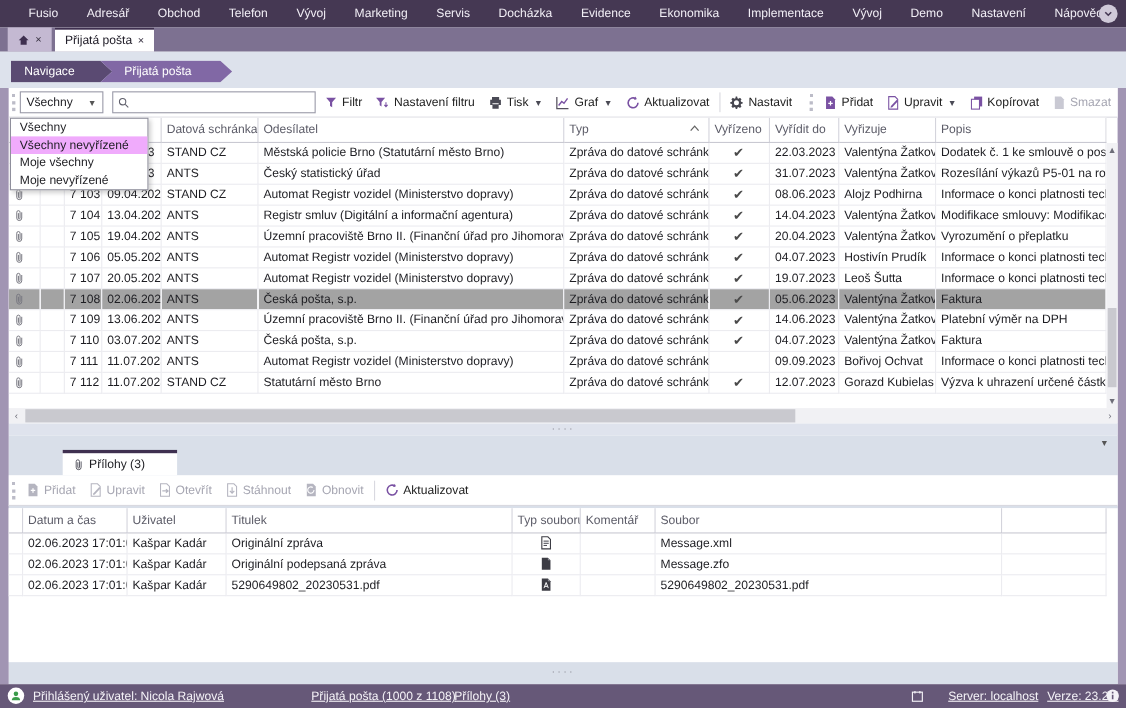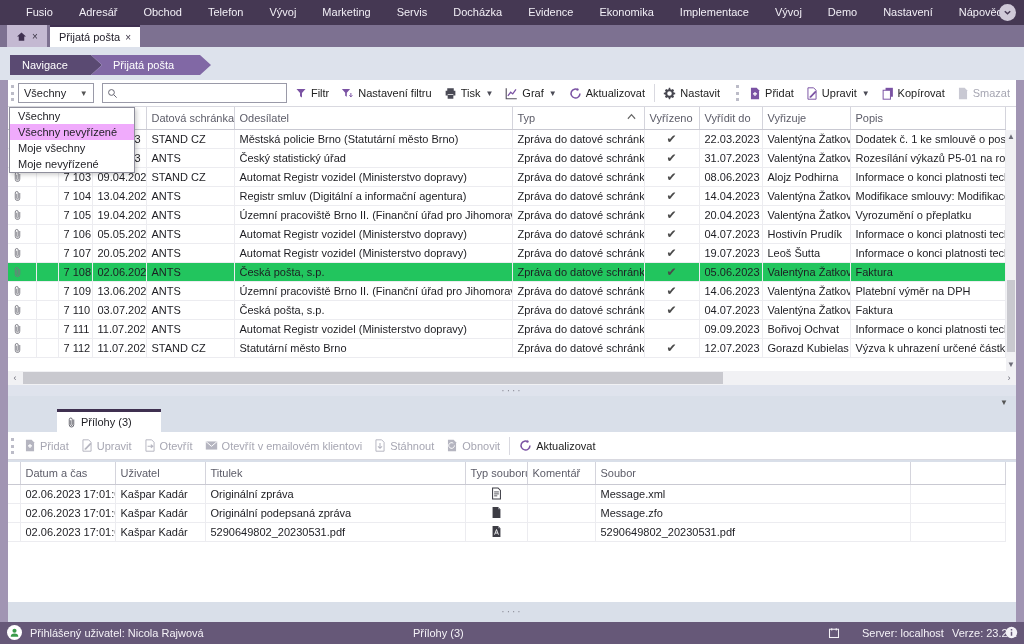--- a/index.html
+++ b/index.html
@@ -45,21 +45,21 @@
   .popup { position:absolute; left:9px; top:107px; width:126px; background:#fff; border:1px solid #8f8f9c; box-shadow:2px 2px 4px rgba(0,0,0,.18); z-index:50; }
   .popup .opt { height:16px; line-height:16px; padding:0 8px; white-space:nowrap; }
   .popup .opt.hl { background:#f0abfc; }
 
   
   table { border-collapse:collapse; table-layout:fixed; background:#fff; }
   .gridwrap { position:absolute; left:8px; top:107px; width:998px; height:264px; background:#fff; overflow:hidden; }
   td,th { overflow:hidden; white-space:nowrap; font-weight:normal; text-align:left; padding:0 5px; }
   thead th { height:22px; color:#5c5c68; border-right:1px solid #d4d4dc; border-bottom:1px solid #c9c9d2; position:relative; }
   tbody td { height:19px; border-right:1px solid #ececf0; border-bottom:1px solid #ececf0; color:#1d1d22; }
-  tr.sel td { background:#22c55e; }
+  tr.sel td { background:#a3a3a3; }
   .tr-num,.tr-date { text-align:right; }
   .tc { text-align:center; }
   .check { color:#4a4a4a; font-size:12px; }
   .sortcaret { position:absolute; right:8px; top:6px; color:#666; }
 
   
   .vscroll { position:absolute; left:1006px; top:130px; width:10px; height:241px; background:#f1f1f4; }
   .vscroll .thumb { position:absolute; left:1px; width:8px; background:#c9c9cf; }
   .sarrow { color:#6d6d78; font-size:8px; text-align:center; width:100%; position:absolute; }
   .hscroll { position:absolute; left:8px; top:371px; width:1008px; height:14px; background:#f1f1f4; display:flex; align-items:center; }
@@ -74,21 +74,21 @@
 
   
   .attachpanel { position:absolute; left:8px; top:396px; width:1008px; height:206px; background:#d9dfe9; }
   .collapse-btn { position:absolute; right:8px; top:2px; color:#555; font-size:8px; }
   .atab { position:absolute; left:49px; top:13px; height:23px; width:104px; background:#fff; border-top:3px solid #3f3050; display:flex; align-items:center; gap:5px; padding:0 10px; }
   .atoolbar { position:absolute; left:0; top:36px; width:1008px; height:28px; background:#fff; border-bottom:1px solid #d9d9e0; display:flex; align-items:center; }
   .atablewrap { position:absolute; left:0; top:66px; width:1008px; height:140px; background:#fff; }
 
   
   .statusbar { position:absolute; left:0; top:622px; width:1024px; height:22px; background:#665878; color:#f4f2f7; }
-  .statusbar .itm { position:absolute; top:0; line-height:22px; white-space:nowrap; }
+  .statusbar .itm { position:absolute; top:0; line-height:22px; white-space:nowrap;text-decoration:underline; }
   .usercircle { position:absolute; left:7px; top:3px; width:15px; height:15px; background:#fff; border-radius:50%; display:flex; align-items:center; justify-content:center; }
 
   svg { display:block; }
 </style>
 </head>
 <body>
 
 <div class="app">
 
   <div class="menubar" id="menubar">
@@ -508,27 +508,20 @@
         <span>Upravit</span>
       </div>
       <div class="tbtn disabled">
         <svg width="12" height="13" viewBox="0 0 14 16">
             <path d="M2 1h7l3 3v11H2z" fill="#fff" stroke="#b5b5c0" stroke-width="1.2"></path>
             <path d="M4 9h6M8 7l2.5 2L8 11" fill="none" stroke="#b5b5c0" stroke-width="1.3"></path>
           </svg>
         <span>Otevřít</span>
       </div>
       <div class="tbtn disabled">
-        <svg width="13" height="11" viewBox="0 0 16 12">
-            <rect x="1" y="1" width="14" height="10" fill="#b5b5c0"></rect>
-            <path d="M1 1l7 6 7-6" fill="none" stroke="#fff" stroke-width="1.2"></path>
-          </svg>
-        <span>Otevřít v emailovém klientovi</span>
-      </div>
-      <div class="tbtn disabled">
         <svg width="12" height="13" viewBox="0 0 14 16">
             <path d="M2 1h7l3 3v11H2z" fill="#fff" stroke="#b5b5c0" stroke-width="1.2"></path>
             <path d="M7 5v6M4.5 9 7 11.5 9.5 9" fill="none" stroke="#b5b5c0" stroke-width="1.3"></path>
           </svg>
         <span>Stáhnout</span>
       </div>
       <div class="tbtn disabled">
         <svg width="12" height="13" viewBox="0 0 14 16">
             <path d="M2 1h7l3 3v11H2z" fill="#b5b5c0"></path>
             <path d="M10 8a3.5 3.5 0 1 1-1.4-2.8" fill="none" stroke="#fff" stroke-width="1.2"></path>
@@ -632,20 +625,21 @@
     </div>
 
   <div class="statusbar">
     <span class="usercircle">
       <svg width="11" height="11" viewBox="0 0 16 16">
           <circle cx="8" cy="5.5" r="3" fill="#3a9b4a"></circle>
           <path d="M2.5 14a5.5 4.5 0 0 1 11 0z" fill="#3a9b4a"></path>
         </svg>
     </span>
     <span class="itm" style="left:30px">Přihlášený uživatel: Nicola Rajwová</span>
+    <span class="itm" style="left:283px">Přijatá pošta (1000 z 1108)</span>
     <span class="itm" style="left:413px">Přílohy (3)</span>
     <span class="itm" style="left:828px; top:5px; line-height:normal">
       <svg width="12" height="12" viewBox="0 0 16 16">
           <rect x="2" y="3" width="12" height="11" fill="none" stroke="#f4f2f7" stroke-width="1.4"></rect>
           <path d="M5 1.5v3M11 1.5v3" stroke="#f4f2f7" stroke-width="1.4"></path>
         </svg>
     </span>
     <span class="itm" style="left:862px">Server: localhost</span>
     <span class="itm" style="left:952px">Verze: 23.2.1</span>
     <span class="itm" style="left:1005px; top:4px; line-height:normal">

